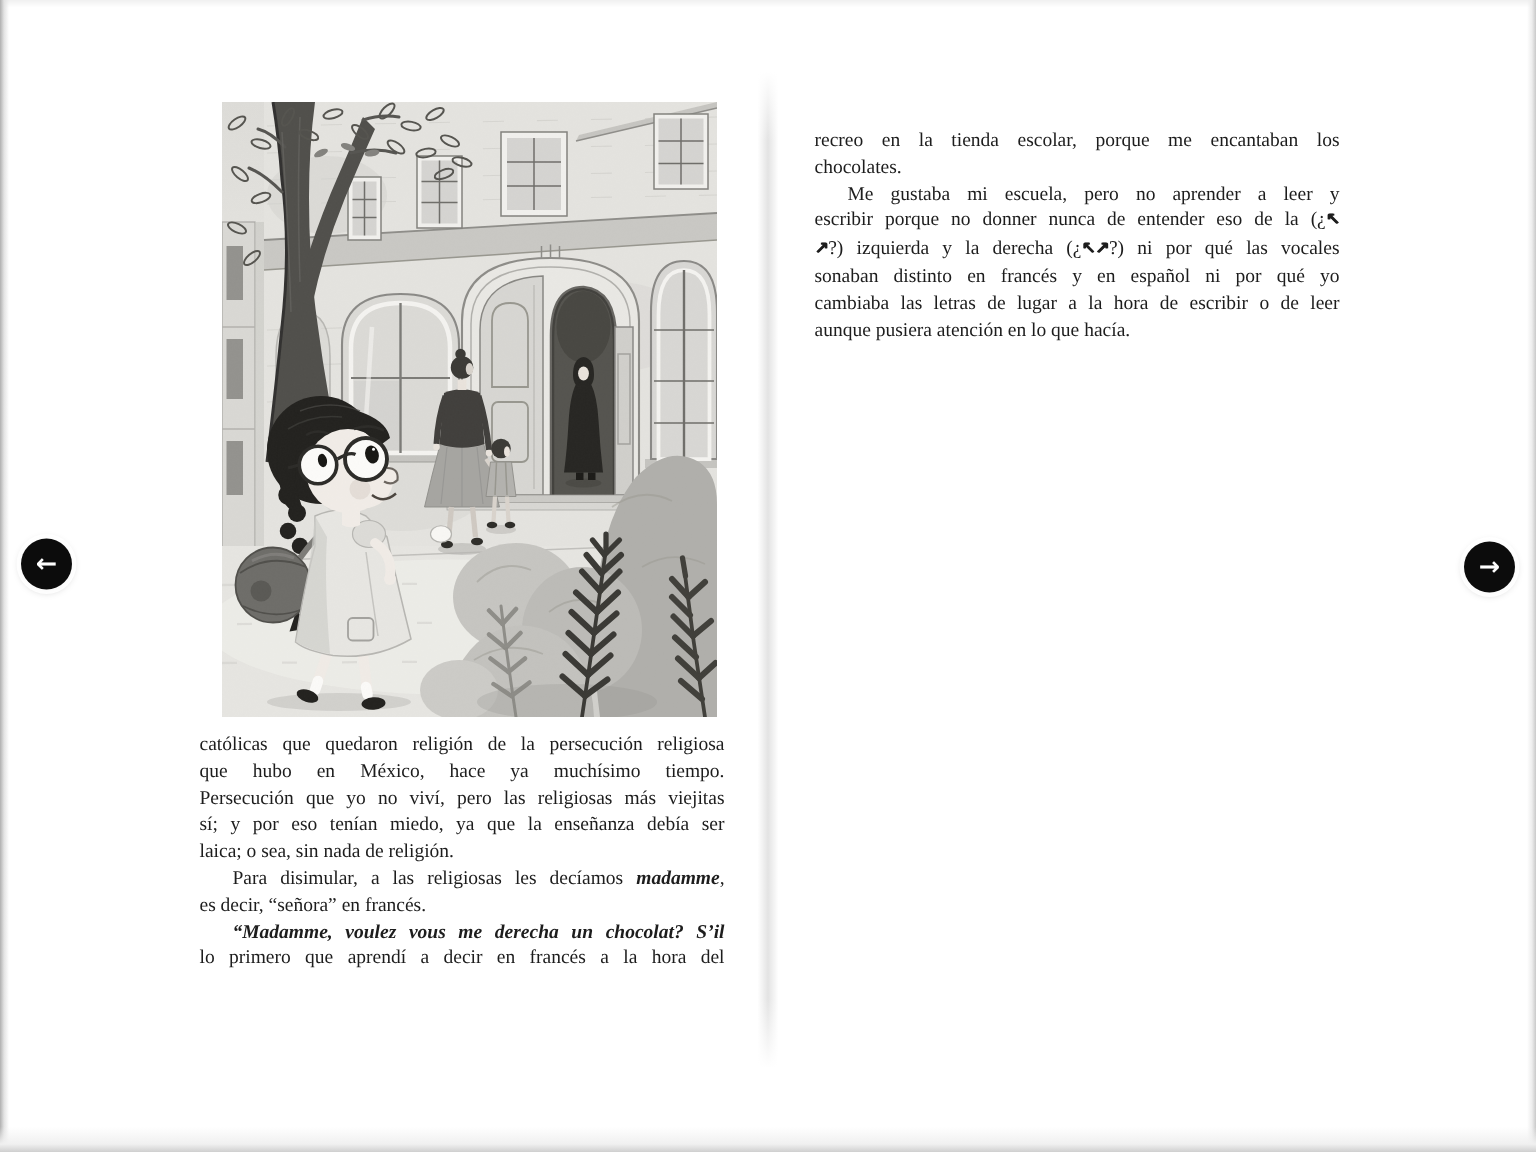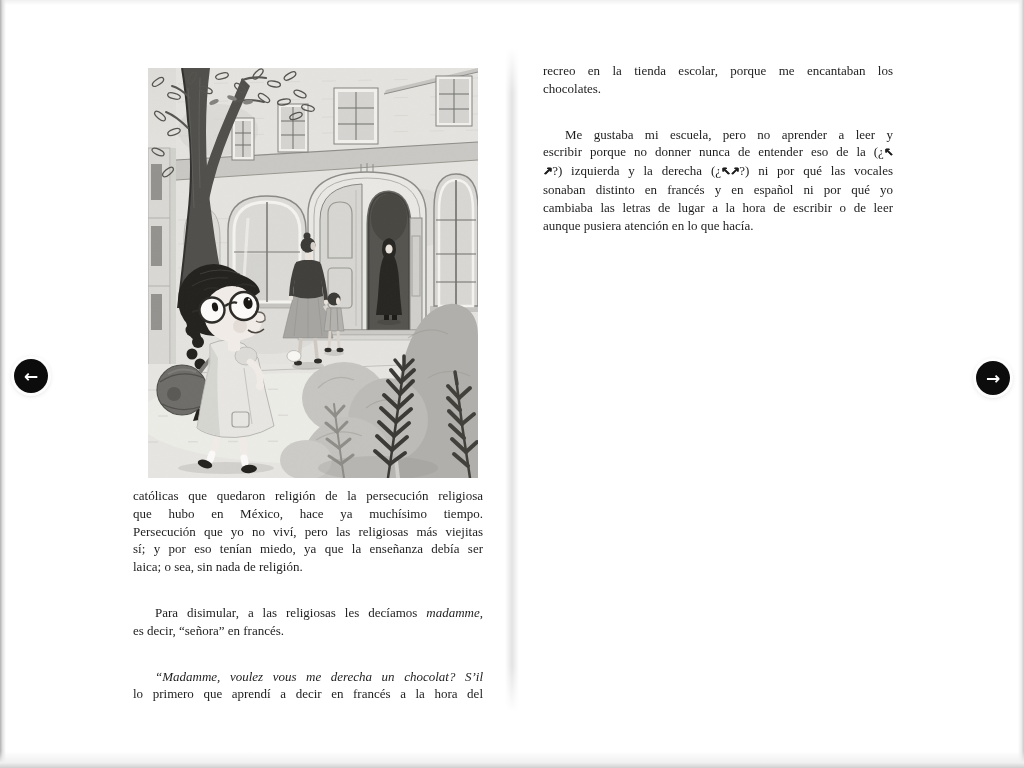--- a/index.html
+++ b/index.html
@@ -14,25 +14,25 @@
     background:linear-gradient(to bottom,#f0f0f0,rgba(255,255,255,0));}
   .edge-bottom{position:absolute;left:0;bottom:0;right:0;height:24px;
     background:linear-gradient(to top,#cfcfcf 0,#f0f0f0 22%,rgba(255,255,255,0) 70%);}
   .gutter{position:absolute;left:505px;top:48px;width:14px;height:664px;
     background:
       linear-gradient(to bottom,#fff,rgba(255,255,255,0) 7%,rgba(255,255,255,0) 93%,#fff),
       linear-gradient(to right,rgba(0,0,0,0),rgba(0,0,0,0.11) 50%,rgba(0,0,0,0));}
   
   .page-text{position:absolute;width:350px;font-size:13px;line-height:17.8px;color:#1d1d1d;}
   #left-text{left:133px;top:487px;}
-  #right-text{left:543px;top:62px;}
+  #right-text{left:543px;top:84px;}
   .line{text-align:justify;text-align-last:justify;}
   .line.last{text-align-last:left;}
-  .line.ind{text-indent:22px;margin-top:28px;}
-  .it{font-style:italic;}
+  .line.ind{text-indent:22px;}
+  .it{font-style:italic;font-weight:bold;}
   .arr{font-family:"DejaVu Sans",sans-serif;font-weight:700;font-size:11.5px;
        letter-spacing:-0.5px;
        text-shadow:0.4px 0 0 currentColor,-0.4px 0 0 currentColor;}
   
   .navbtn{position:absolute;width:34px;height:34px;border-radius:50%;background:#0c0c0c;
     color:#ffffff;display:flex;align-items:center;justify-content:center;cursor:pointer;
     font-family:"DejaVu Sans",sans-serif;font-weight:700;font-size:17px;line-height:1;
     box-shadow:0 0 0 3px rgba(255,255,255,0.9),0 1px 6px rgba(0,0,0,0.28);user-select:none;}
   #prev-btn{left:14px;top:359px;}
   #next-btn{left:976px;top:361px;}

